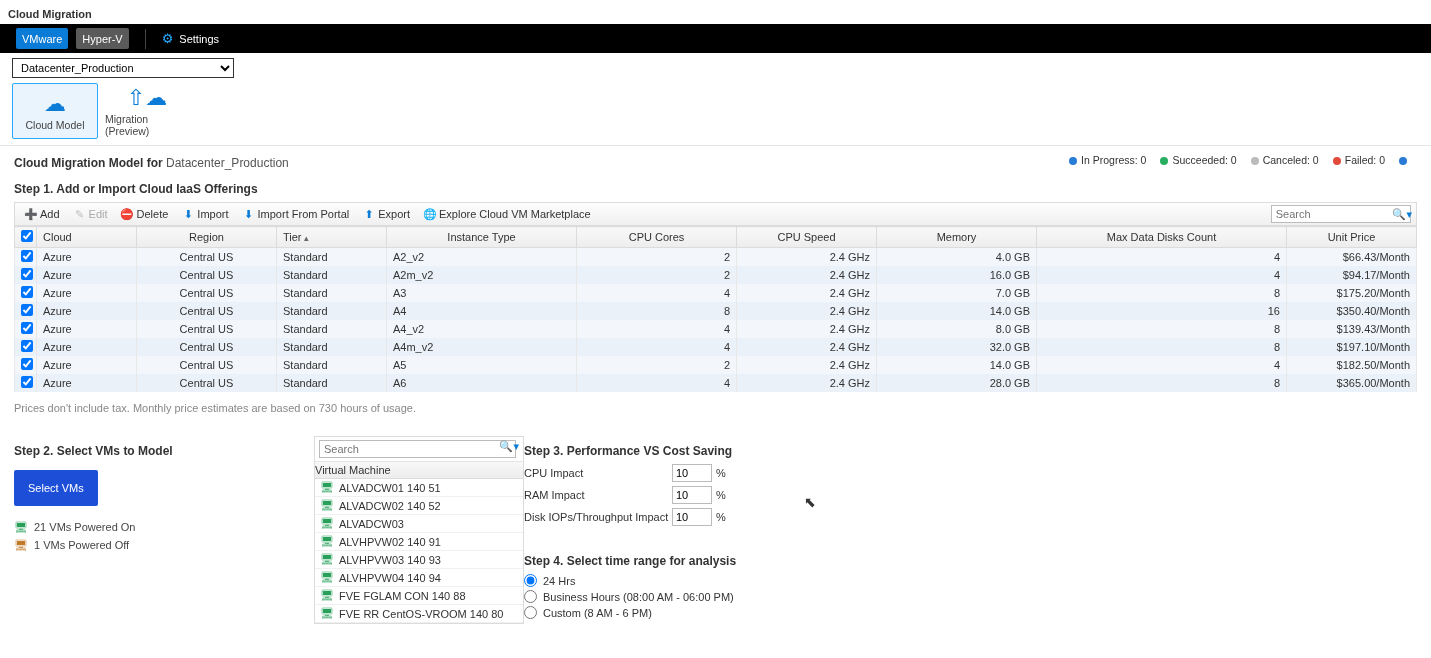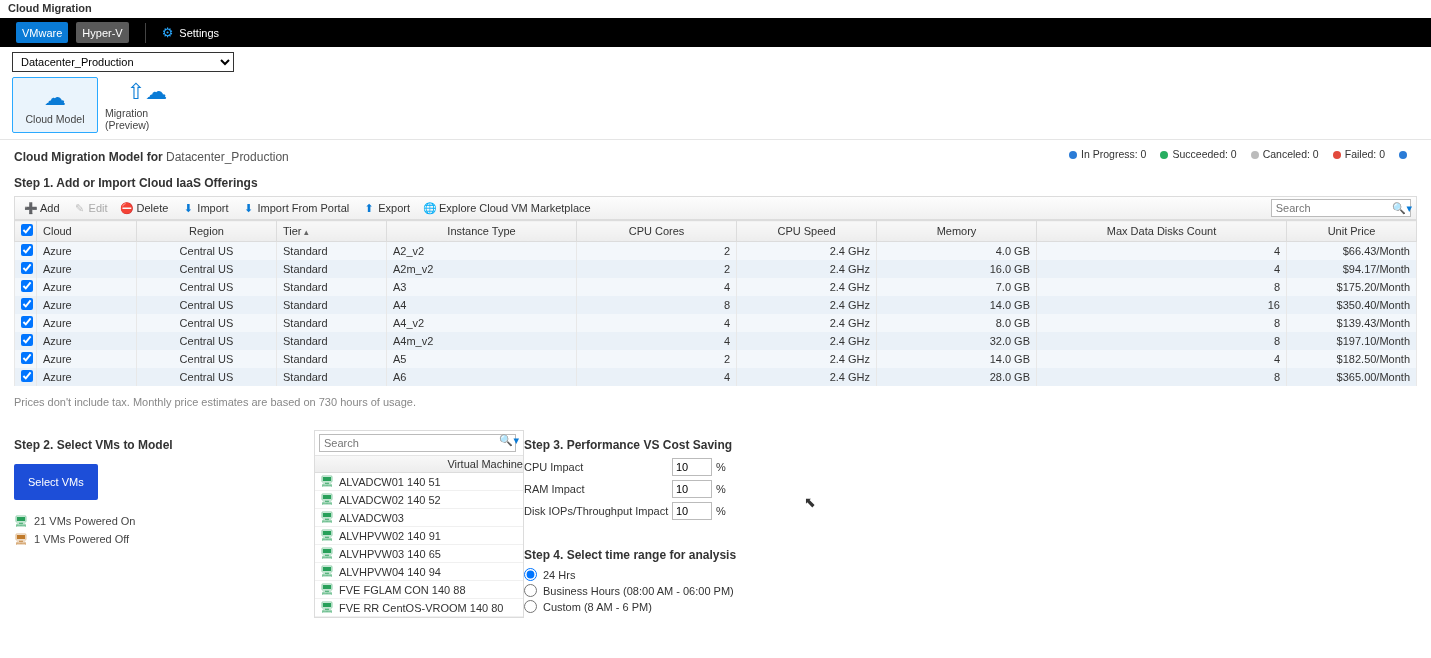--- a/index.html
+++ b/index.html
@@ -1,17 +1,17 @@
 <!DOCTYPE html>
 <html><head>
 <meta charset="utf-8">
 <style>
 * { box-sizing: border-box; margin: 0; padding: 0; }
 body { font-family: "Segoe UI", Arial, sans-serif; font-size: 11px; color: #333; background: #fff; width: 1431px; }
-.header-bar { display: flex; justify-content: space-between; align-items: center; padding: 2px 8px 4px 8px; border-bottom: 0; }
+.header-bar { display: flex; justify-content: space-between; align-items: center; padding: 8px 8px 4px 8px; border-bottom: 0; }
 .page-title { font-size: 11px; color: #333; font-weight: 600; }
 .time-range-bar { display: flex; align-items: center; gap: 6px; color: #555; font-size: 10.5px; }
 .time-range-bar .sep { color: #ccc; margin: 0 4px; }
 .refresh-icon::before { content: "⟳"; font-size: 12px; color: #555; }
 
 .black-bar { background: #000; display: flex; align-items: center; height: 29px; padding: 0 16px; gap: 8px; }
 .tab-btn { height: 21px; padding: 0 6px; font-size: 11px; color: #fff; border: none; cursor: pointer; border-radius: 2px; }
 .tab-btn.active { background: #0a7bd6; }
 .tab-btn.inactive { background: #5a5a5a; }
 .black-divider { width: 1px; height: 20px; background: #444; margin: 0 8px; }
@@ -60,21 +60,21 @@
 .lower { display: flex; margin-top: 22px; align-items: flex-start; }
 .step2 { width: 300px; }
 .select-vms-btn { background: #1d4ed8; color: #fff; border: none; padding: 12px 14px; font-size: 11px; border-radius: 2px; cursor: pointer; margin: 6px 0 14px 0; }
 .vms-selected { font-weight: 700; font-size: 12px; margin-bottom: 10px; }
 .vm-stat { display:flex; align-items:center; gap:6px; font-size:11px; color:#444; margin-bottom:4px; }
 .mini-icon { width:14px; height:14px; display:inline-flex; align-items:center; justify-content:center; font-size:11px; border-radius:2px; }
 
 .vm-panel { width: 210px; border: 1px solid #dcdcdc; }
 .vm-panel .search-row { padding: 3px 4px; border-bottom: 1px solid #e5e5e5; display:flex; }
 .vm-panel .search-row input { flex:1; height:18px; border:1px solid #bbb; padding:0 4px; font-size:11px; }
-.vm-panel .hdr { background: linear-gradient(#f8f8f8,#ededed); text-align:right; font-size:11px; padding:2px 0; border-bottom:1px solid #dcdcdc; }
+.vm-panel .hdr { background: linear-gradient(#f8f8f8,#ededed); text-align:left; font-size:11px; padding:2px 0; border-bottom:1px solid #dcdcdc; }
 .vm-panel .body { max-height: 148px; overflow-y: scroll; }
 .vm-row { display:flex; align-items:center; gap:5px; padding: 2px 5px; font-size:11px; border-bottom: 1px solid #f0f0f0; white-space: nowrap; overflow:hidden; text-overflow:ellipsis;}
 .vm-ico { color:#28a05a; font-size:11px; }
 
 .step3 { width: 420px; }
 .param-row { display:flex; align-items:center; margin-bottom: 4px; font-size:11px; }
 .param-row label { width: 148px; }
 .param-row input { width: 40px; height: 18px; border:1px solid #bbb; text-align:left; padding:0 3px; font-size:11px; }
 .param-row .pct { margin-left: 4px; }
 
@@ -328,21 +328,21 @@
           <div class="vm-row">
             <span class="vm-ico">🖥</span>
             <span>ALVADCW03</span>
           </div>
           <div class="vm-row">
             <span class="vm-ico">🖥</span>
             <span>ALVHPVW02 140 91</span>
           </div>
           <div class="vm-row">
             <span class="vm-ico">🖥</span>
-            <span>ALVHPVW03 140 65</span>
+            <span>ALVHPVW03 140 93</span>
           </div>
           <div class="vm-row">
             <span class="vm-ico">🖥</span>
             <span>ALVHPVW04 140 94</span>
           </div>
           <div class="vm-row">
             <span class="vm-ico">🖥</span>
             <span>FVE FGLAM CON 140 88</span>
           </div>
           <div class="vm-row">

